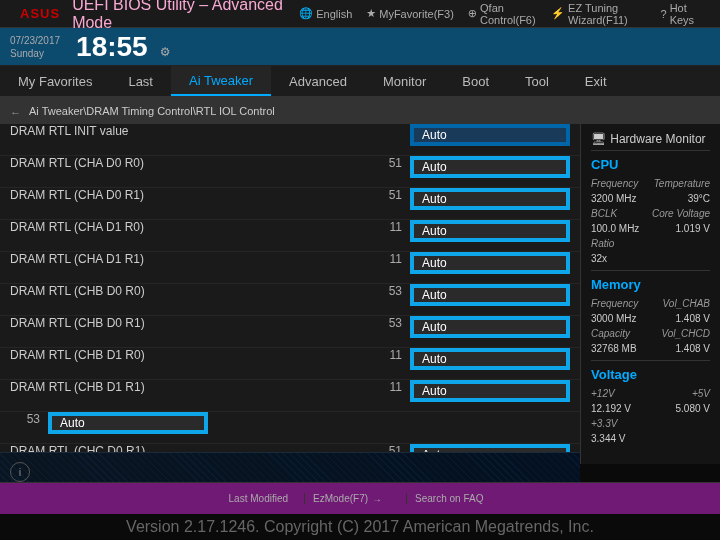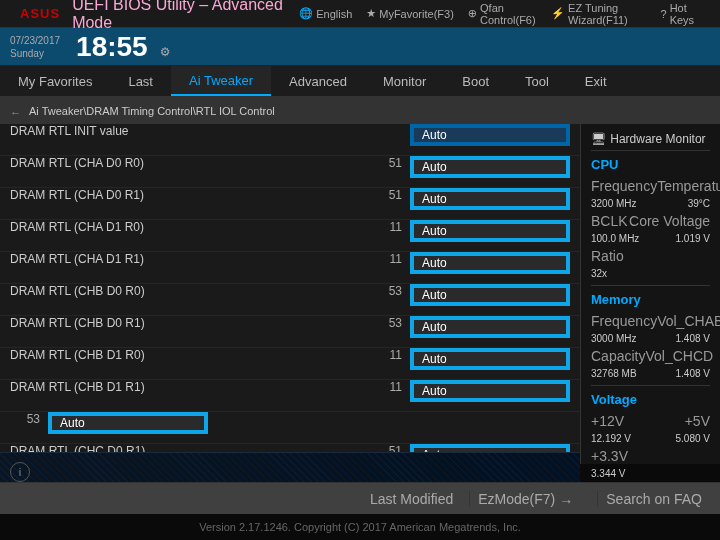--- a/index.html
+++ b/index.html
@@ -150,66 +150,66 @@
       font-size: 13px;
       font-weight: bold;
       margin-bottom: 6px;
       margin-top: 4px;
     }
     .sidebar-row {
       display: flex;
       justify-content: space-between;
       margin-bottom: 4px;
     }
-    .sidebar-label { color: #999; font-size: 14px; }
+    .sidebar-label { color: #999; font-size: 10px; font-style: italic; }
     .sidebar-value { color: #ccc; font-size: 10px; }
     .sidebar-divider { border-top: 1px solid #333; margin: 6px 0; }
     .monitor-header {
       display: flex;
       align-items: center;
       gap: 4px;
       font-size: 12px;
       color: #ccc;
       margin-bottom: 6px;
       padding-bottom: 4px;
       border-bottom: 1px solid #333;
     }
 
     
     .bottom-bar {
-      background: #404040;
+      background: #701a75;
       height: 32px;
       display: flex;
       align-items: center;
-      justify-content: flex-end;
+      justify-content: center;
       padding: 0 10px;
       gap: 16px;
       border-top: 1px solid #333;
-      font-size: 14px;
+      font-size: 10px;
       color: #aaa;
       position: absolute;
       bottom: 26px;
       left: 0;
       right: 0;
     }
     .bottom-bar-item {
       display: flex;
       align-items: center;
       gap: 4px;
       padding: 0 8px;
       border-left: 1px solid #333;
     }
     .bottom-bar-item:first-child { border-left: none; }
     .footer-bar {
       background: #0a0a0a;
       height: 26px;
       display: flex;
       align-items: center;
       justify-content: center;
-      font-size: 11px;
+      font-size: 16px;
       color: #666;
       position: absolute;
       bottom: 0;
       left: 0;
       right: 0;
     }
     .info-icon {
       position: absolute;
       bottom: 58px;
       left: 10px;

